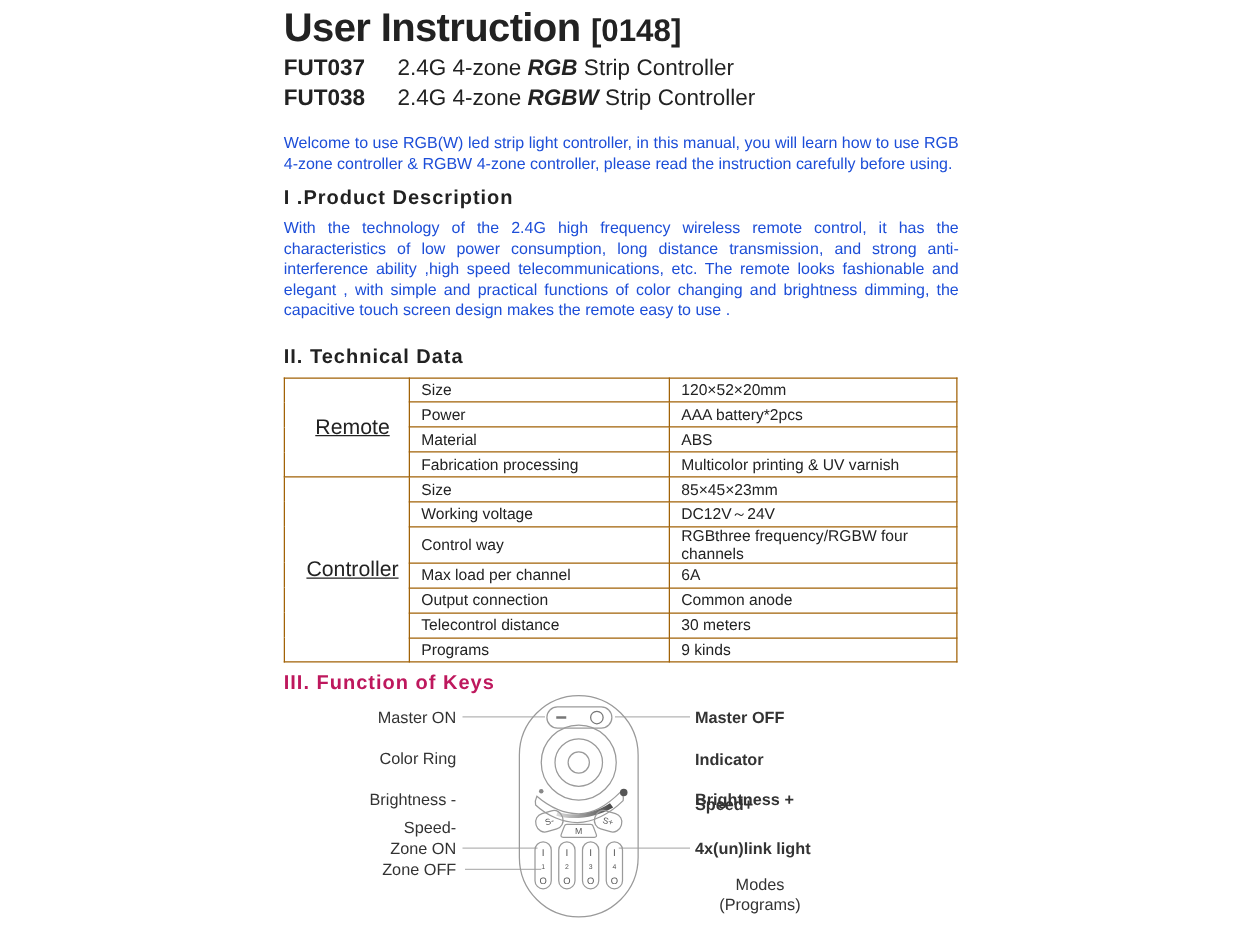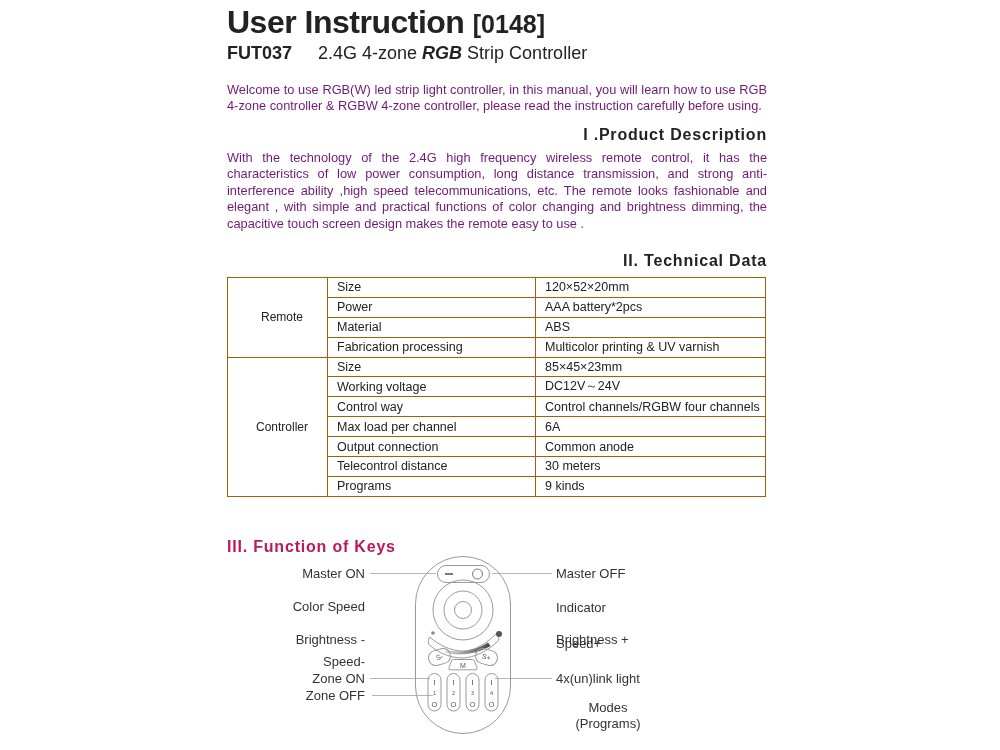--- a/index.html
+++ b/index.html
@@ -5,49 +5,50 @@
   html,body{margin:0;padding:0;background:#fff;}
   .page{position:relative;width:947px;height:750px;background:#ffffff;overflow:hidden;
         font-family:"Liberation Sans",sans-serif;color:#333;}
   .content{position:absolute;left:227px;top:0;width:540px;}
   h1{margin:0;padding-top:4px;font-size:32px;line-height:36px;font-weight:900;color:#222;
      letter-spacing:-0.5px;}
   h1 .code{font-size:25px;letter-spacing:0;}
   .model-line{font-size:18px;line-height:23.5px;color:#222;}
   .m-code{font-weight:bold;margin-right:26px;}
   .m-type{font-weight:bold;font-style:italic;}
-  p.body-text{margin:0;font-size:12.8px;line-height:16.5px;text-align:justify;color:#701a75;}
+  p.body-text{margin:0;font-size:12.8px;line-height:16.5px;text-align:justify;color:#1d4ed8;}
   p.intro{margin-top:16px;}
   p.desc{margin-top:6px;}
-  h2{margin:0;font-size:16px;font-weight:900;color:#222;letter-spacing:0.8px;text-align:right;}
+  h2{margin:0;font-size:16px;font-weight:900;color:#222;letter-spacing:0.8px;}
   h2.h-prod{margin-top:11px;}
   h2.h-tech{margin-top:20px;}
   table.tech{margin-top:7px;border-collapse:collapse;width:538px;font-size:12.5px;color:#222;
              table-layout:fixed;}
   table.tech td{border:1px solid #a16207;padding:0 0 0 9px;height:18.9px;vertical-align:middle;}
-  td.group-cell{text-align:center;padding:0;font-size:12px;}
+  td.group-cell{text-align:center;padding:0;font-size:17px;text-decoration:underline;}
   td.tall{height:45px;vertical-align:bottom;padding-bottom:2px;}
   .diagram{position:absolute;left:227px;top:538px;width:540px;height:212px;}
   h3.h-keys{margin:0;font-size:16px;font-weight:900;color:#be185d;letter-spacing:0.8px;}
   .lbl{position:absolute;font-size:13px;color:#333;white-space:nowrap;}
   .lbl-left{left:0;width:138px;text-align:right;}
-  .lbl-right{left:329px;text-align:center;}
+  .lbl-right{left:329px;text-align:center;font-weight:bold;}
   .lbl-center{left:329px;width:104px;text-align:center;}
   .callout{position:absolute;height:1px;background:#b5b5b5;}
   svg text{font-family:"Liberation Sans",sans-serif;fill:#555;}
 </style>
 </head>
 <body>
 
 <div class="page">
   <div class="content">
 
     <h1><span>User Instruction</span> <span class="code">[0148]</span></h1>
 
     <div class="model-line"><span class="m-code">FUT037</span><span class="m-prefix">2.4G 4-zone </span><span class="m-type">RGB</span><span class="m-suffix"> Strip Controller</span></div>
+    <div class="model-line"><span class="m-code">FUT038</span><span class="m-prefix">2.4G 4-zone </span><span class="m-type">RGBW</span><span class="m-suffix"> Strip Controller</span></div>
 
     <p class="body-text intro">Welcome to use RGB(W) led strip light controller, in this manual, you will learn how to use RGB 4-zone controller &amp; RGBW 4-zone controller, please read the instruction carefully before using.</p>
 
     <h2 class="h-prod">I .Product Description</h2>
     <p class="body-text desc">With the technology of the 2.4G high frequency wireless remote control, it has the characteristics of low power consumption, long distance transmission, and strong anti-interference ability ,high speed telecommunications, etc. The remote looks fashionable and elegant , with simple and practical functions of color changing and brightness dimming, the capacitive touch screen design makes the remote easy to use .</p>
 
     <h2 class="h-tech">II. Technical Data</h2>
 
     <table class="tech">
       <colgroup>
@@ -77,21 +78,21 @@
           <td class="group-cell" rowspan="7">Controller</td>
           <td>Size</td>
           <td>85×45×23mm</td>
         </tr>
         <tr>
           <td>Working voltage</td>
           <td>DC12V～24V</td>
         </tr>
         <tr>
           <td class="tall">Control way</td>
-          <td class="tall">Control channels/RGBW four channels</td>
+          <td class="tall">RGBthree frequency/RGBW four channels</td>
         </tr>
         <tr>
           <td>Max load per channel</td>
           <td>6A</td>
         </tr>
         <tr>
           <td>Output connection</td>
           <td>Common anode</td>
         </tr>
         <tr>
@@ -103,21 +104,21 @@
           <td>9 kinds</td>
         </tr>
       </tbody>
     </table>
   </div>
 
   <div class="diagram">
     <h3 class="h-keys">III.  Function of Keys</h3>
 
     <div class="lbl lbl-left" style="top:28px">Master ON</div>
-    <div class="lbl lbl-left" style="top:61px">Color Speed</div>
+    <div class="lbl lbl-left" style="top:61px">Color Ring</div>
     <div class="lbl lbl-left" style="top:94px">Brightness -</div>
     <div class="lbl lbl-left" style="top:116px">Speed-</div>
     <div class="lbl lbl-left" style="top:133px">Zone ON</div>
     <div class="lbl lbl-left" style="top:150px">Zone OFF</div>
 
     <div class="lbl lbl-right" style="top:28px">Master OFF</div>
     <div class="lbl lbl-right" style="top:62px">Indicator</div>
     <div class="lbl lbl-right" style="top:94px">Brightness +</div>
     <div class="lbl lbl-right" style="top:98px">Speed+</div>
     <div class="lbl lbl-right" style="top:133px">4x(un)link light</div>

